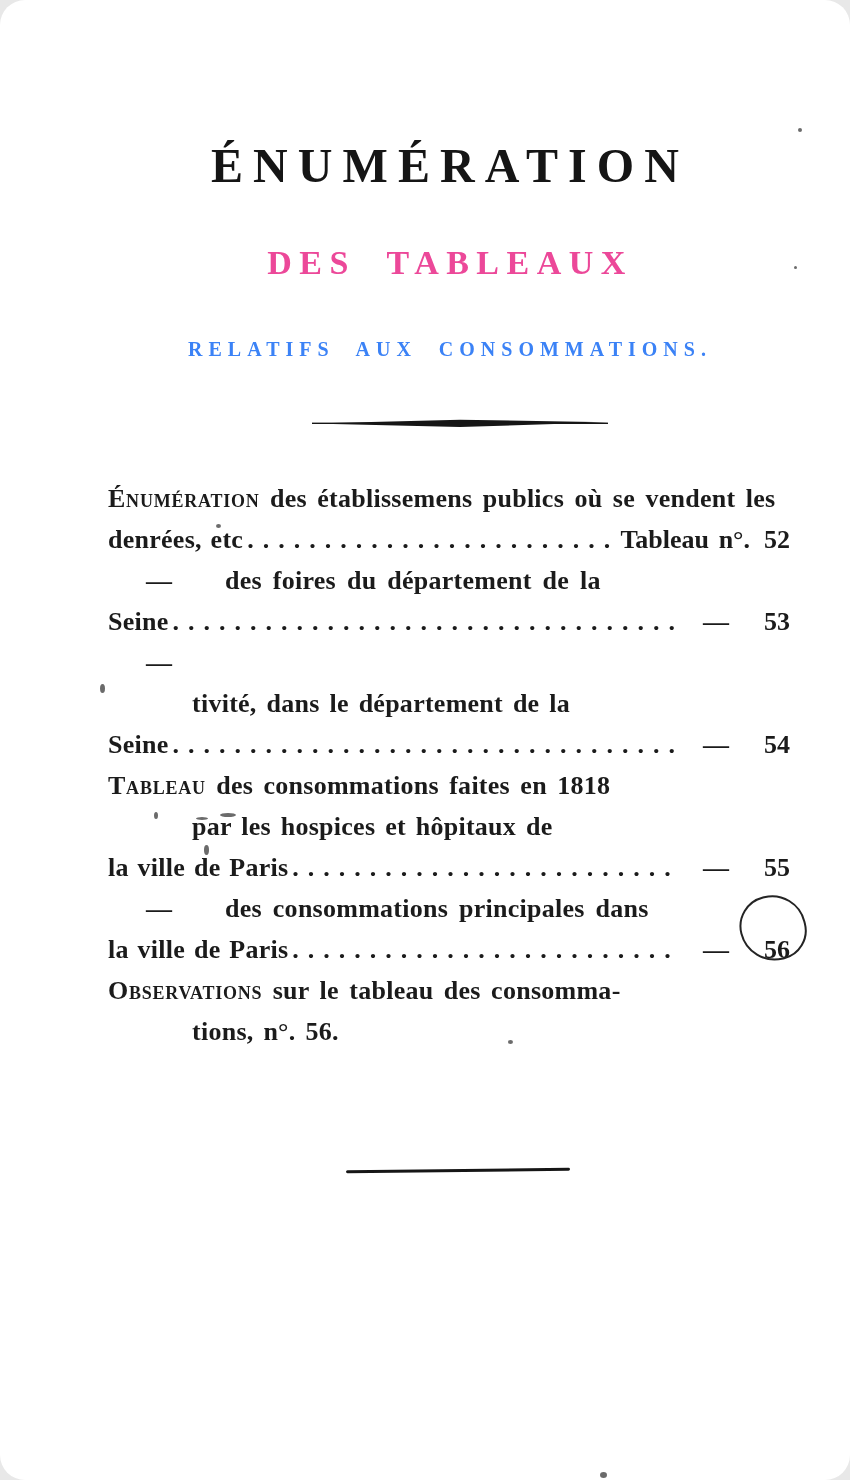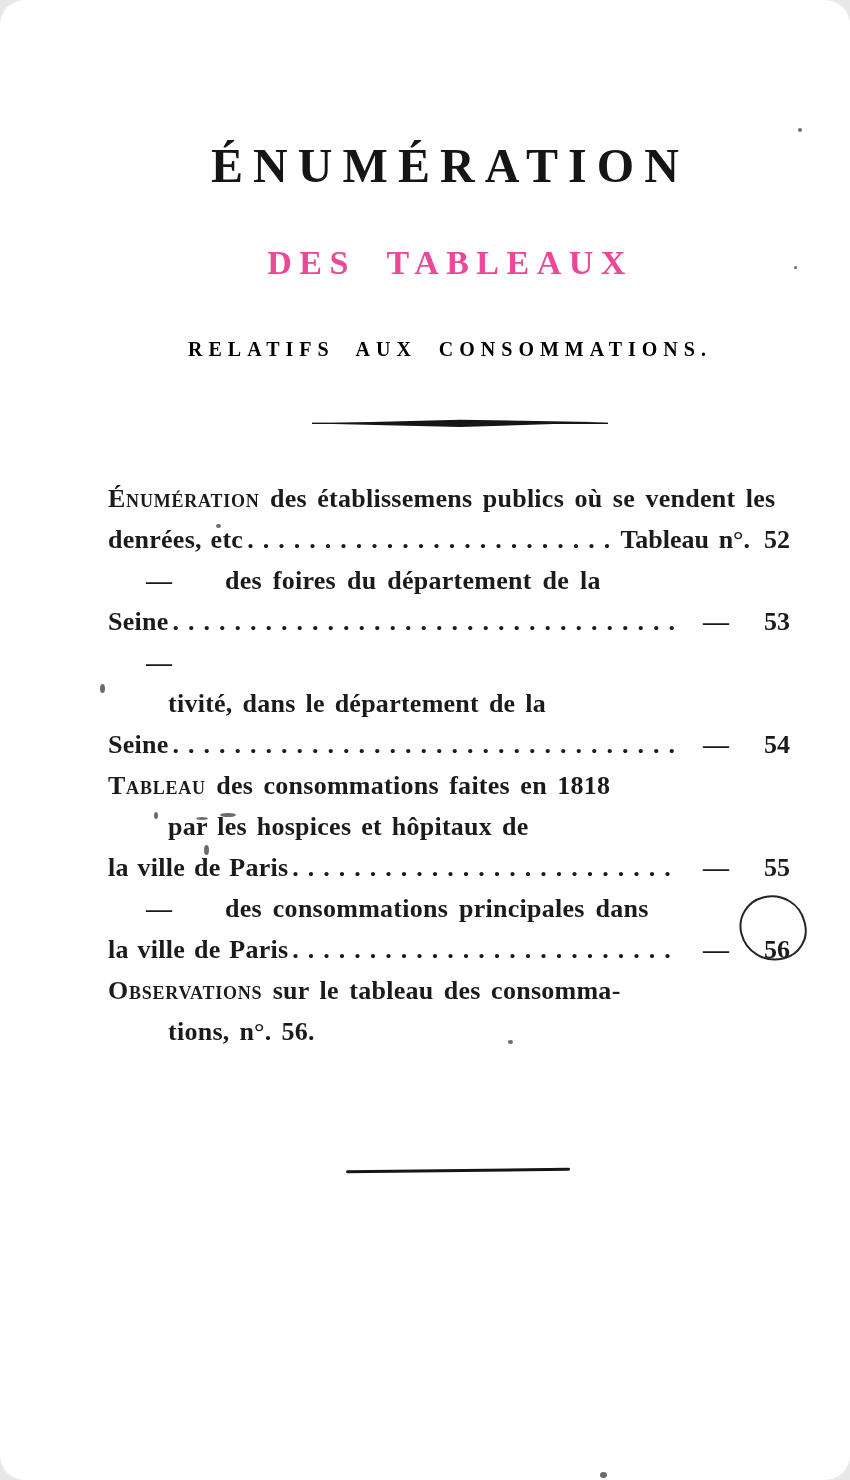--- a/index.html
+++ b/index.html
@@ -7,32 +7,32 @@
     position:relative;width:850px;height:1480px;background:#ffffff;
     overflow:hidden;color:#1b1b1b;
     font-family:"Liberation Serif","DejaVu Serif",serif;
     border-radius:25px;
   }
   .t1{position:absolute;top:138px;left:50px;right:0;text-align:center;
       font-size:48px;font-weight:700;letter-spacing:.21em;color:#151515;}
   .t2{position:absolute;top:244px;left:50px;right:0;text-align:center;
       font-size:34px;font-weight:700;letter-spacing:.22em;word-spacing:.45em;color:#ec4899;}
   .t3{position:absolute;top:338px;left:50px;right:0;text-align:center;
-      font-size:20px;font-weight:700;letter-spacing:.30em;word-spacing:.55em;color:#000000;}
+      font-size:20px;font-weight:700;letter-spacing:.30em;word-spacing:.55em;color:#3b82f6;}
   .rule1{position:absolute;top:419px;left:312px;}
   .rule2{position:absolute;top:1169px;left:346px;width:224px;height:3px;
          background:#161616;transform:rotate(-.6deg);border-radius:2px;}
   .toc{position:absolute;top:478px;left:108px;width:682px;
        font-size:26px;font-weight:700;word-spacing:.08em;}
   .row{position:relative;height:41px;line-height:41px;display:flex;
        align-items:baseline;white-space:nowrap;}
   .row .txt{flex:none;letter-spacing:.01em;}
   .row.first .txt{margin-left:0;word-spacing:.14em;}
   .row.dash .txt{margin-left:117px;word-spacing:.16em;}
-  .row.cont .txt{margin-left:60px;word-spacing:.12em;}
+  .row.cont .txt{margin-left:84px;word-spacing:.12em;}
   .itemdash{position:absolute;left:38px;top:0;}
   .lead{font-variant-caps:small-caps;letter-spacing:.03em;}
   .leader{flex:1 1 auto;overflow:hidden;letter-spacing:9px;padding:0 14px 0 4px;}
   .refdash{flex:none;width:80px;text-align:center;}
   .tail{flex:none;padding-right:6px;word-spacing:.12em;}
   .pagenum{flex:none;width:34px;text-align:right;position:relative;}
   .circ{position:absolute;left:-16px;top:-34px;width:62px;height:62px;
         border:2.4px solid #242424;border-radius:52% 58% 50% 60%;
         transform:rotate(-14deg);pointer-events:none;}
   .speck{position:absolute;background:#3a3a3a;border-radius:50%;opacity:.75;}

